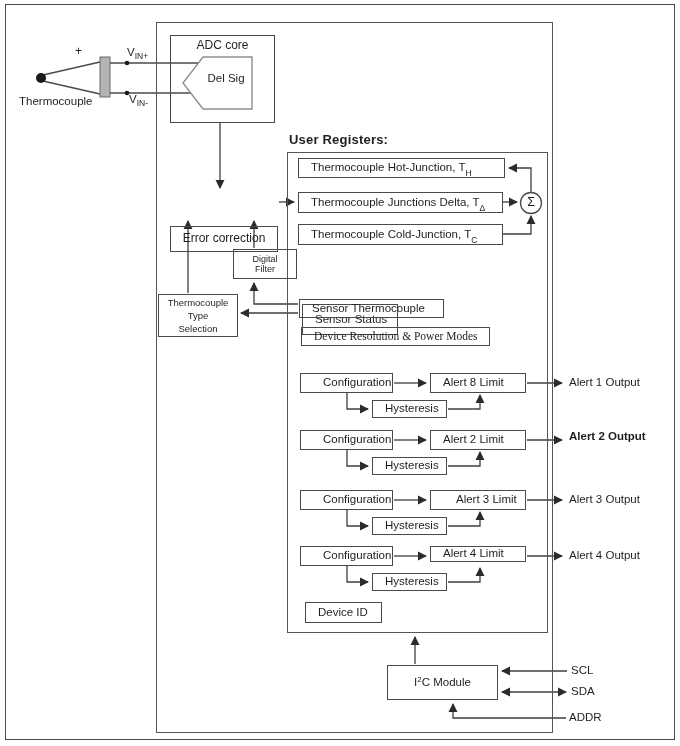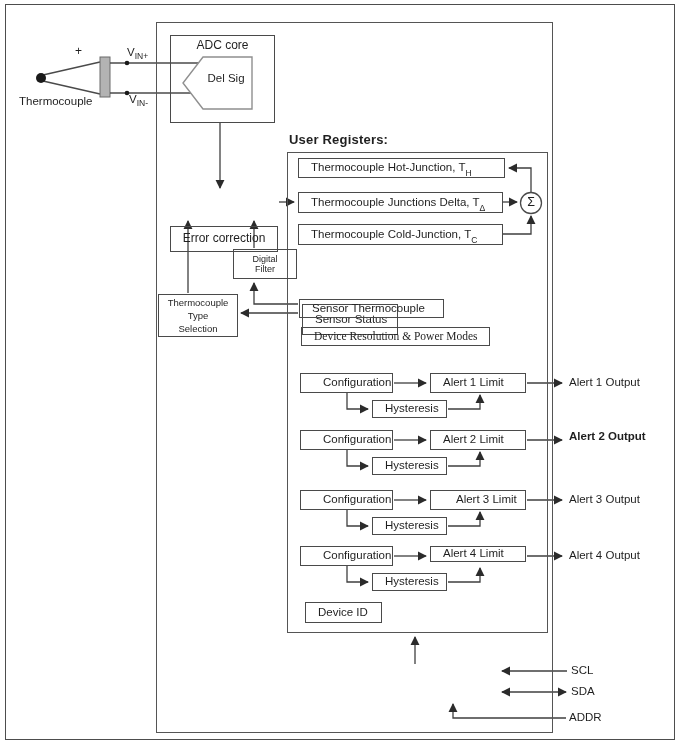--- a/index.html
+++ b/index.html
@@ -142,21 +142,21 @@
     </div>
 
   <div class="box pad4" style="left:301px;top:327px;width:189px;height:19px;font-family:Liberation Serif, serif;">
       <span>Device Resolution &amp; Power Modes</span>
     </div>
 
   <div class="box pad5" style="left:300px;top:373px;width:93px;height:20px;">
     <span>Configuration</span>
     </div>
   <div class="box pad12" style="left:430px;top:373px;width:96px;height:20px;">
-    <span>Alert 1 Limit</span>
+    <span>Alert 8 Limit</span>
     </div>
   <div class="box pad4" style="left:372px;top:400px;width:75px;height:18px;">
     <span>Hysteresis</span>
     </div>
   <div class="txt" style="left:569px;top:376px;">Alert 1 Output</div>
 
   <div class="box pad5" style="left:300px;top:430px;width:93px;height:20px;">
     <span>Configuration</span>
     </div>
   <div class="box pad12" style="left:430px;top:430px;width:96px;height:20px;">
@@ -186,18 +186,21 @@
     </div>
   <div class="box pad4" style="left:372px;top:573px;width:75px;height:18px;">
     <span>Hysteresis</span>
     </div>
   <div class="txt" style="left:569px;top:549px;">Alert 4 Output</div>
 
   <div class="box pad4" style="left:305px;top:602px;width:77px;height:21px;">
       <span>Device ID</span>
     </div>
 
+  <div class="box ctr" style="left:387px;top:665px;width:111px;height:35px;">
+      <span><span>I</span><span class="sup">2</span><span>C Module</span></span>
+    </div>
 
   <div class="txt" style="left:571px;top:664px;">SCL</div>
   <div class="txt" style="left:571px;top:685px;">SDA</div>
   <div class="txt" style="left:569px;top:711px;">ADDR</div>
 
 </div>
 
 </body></html>

